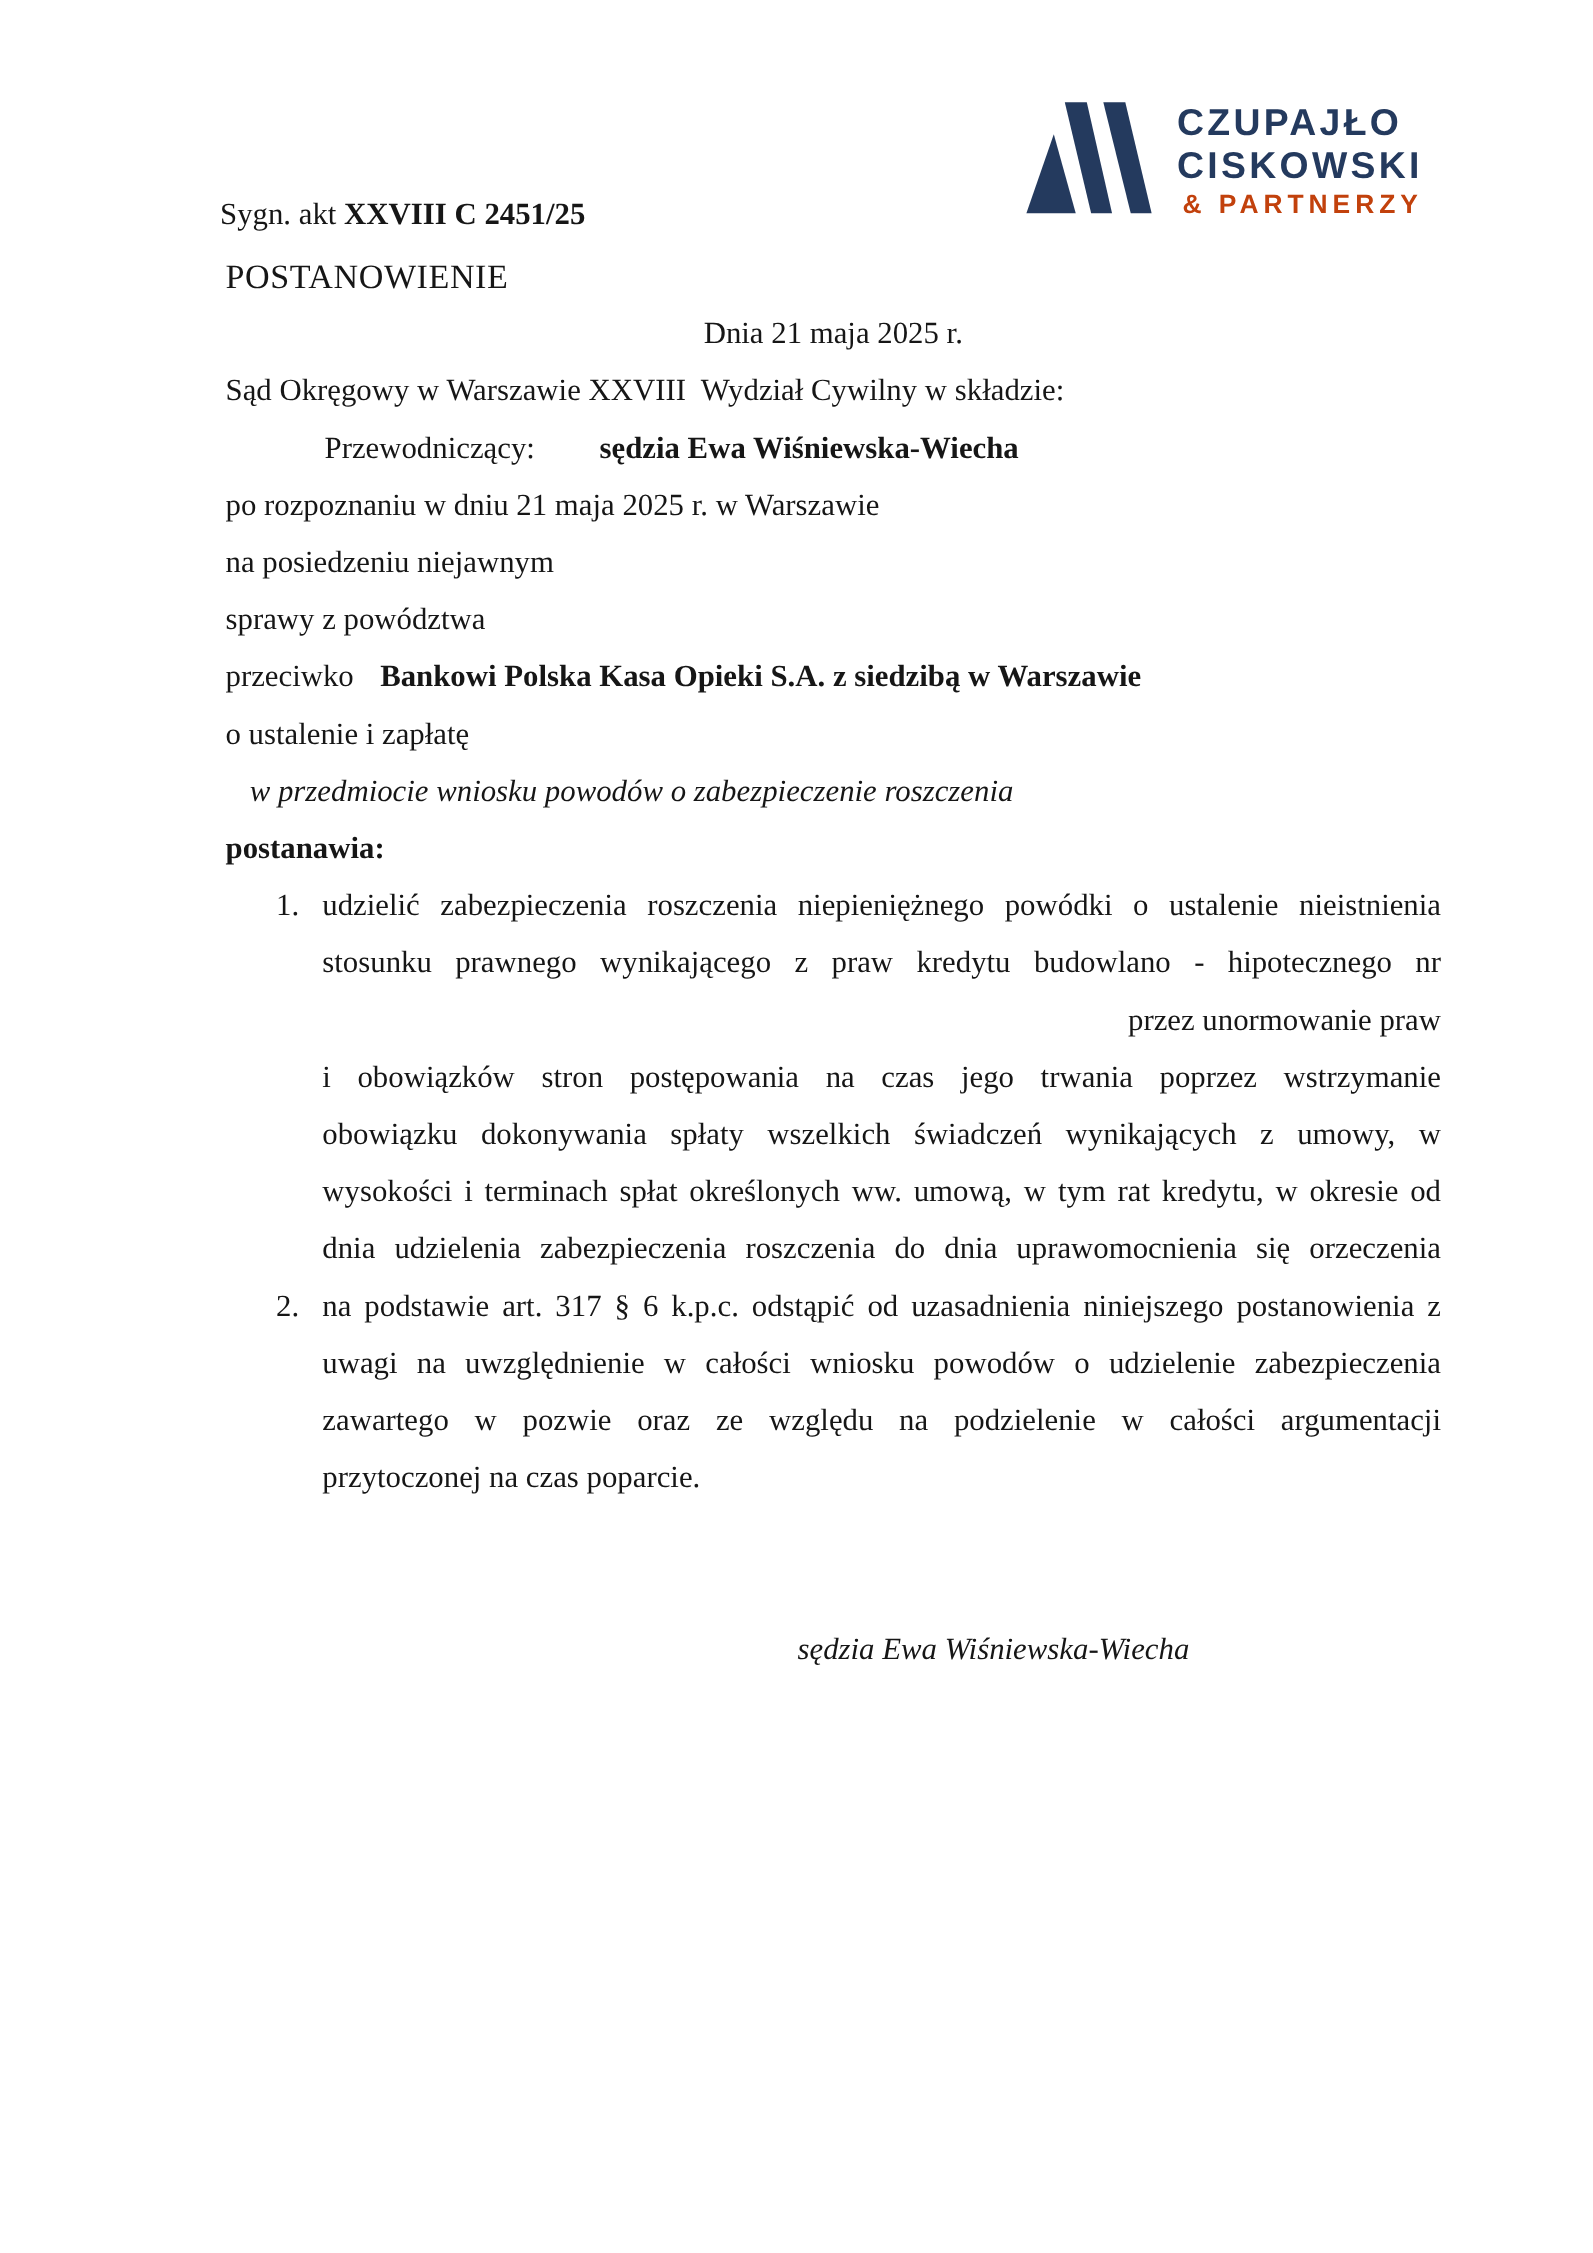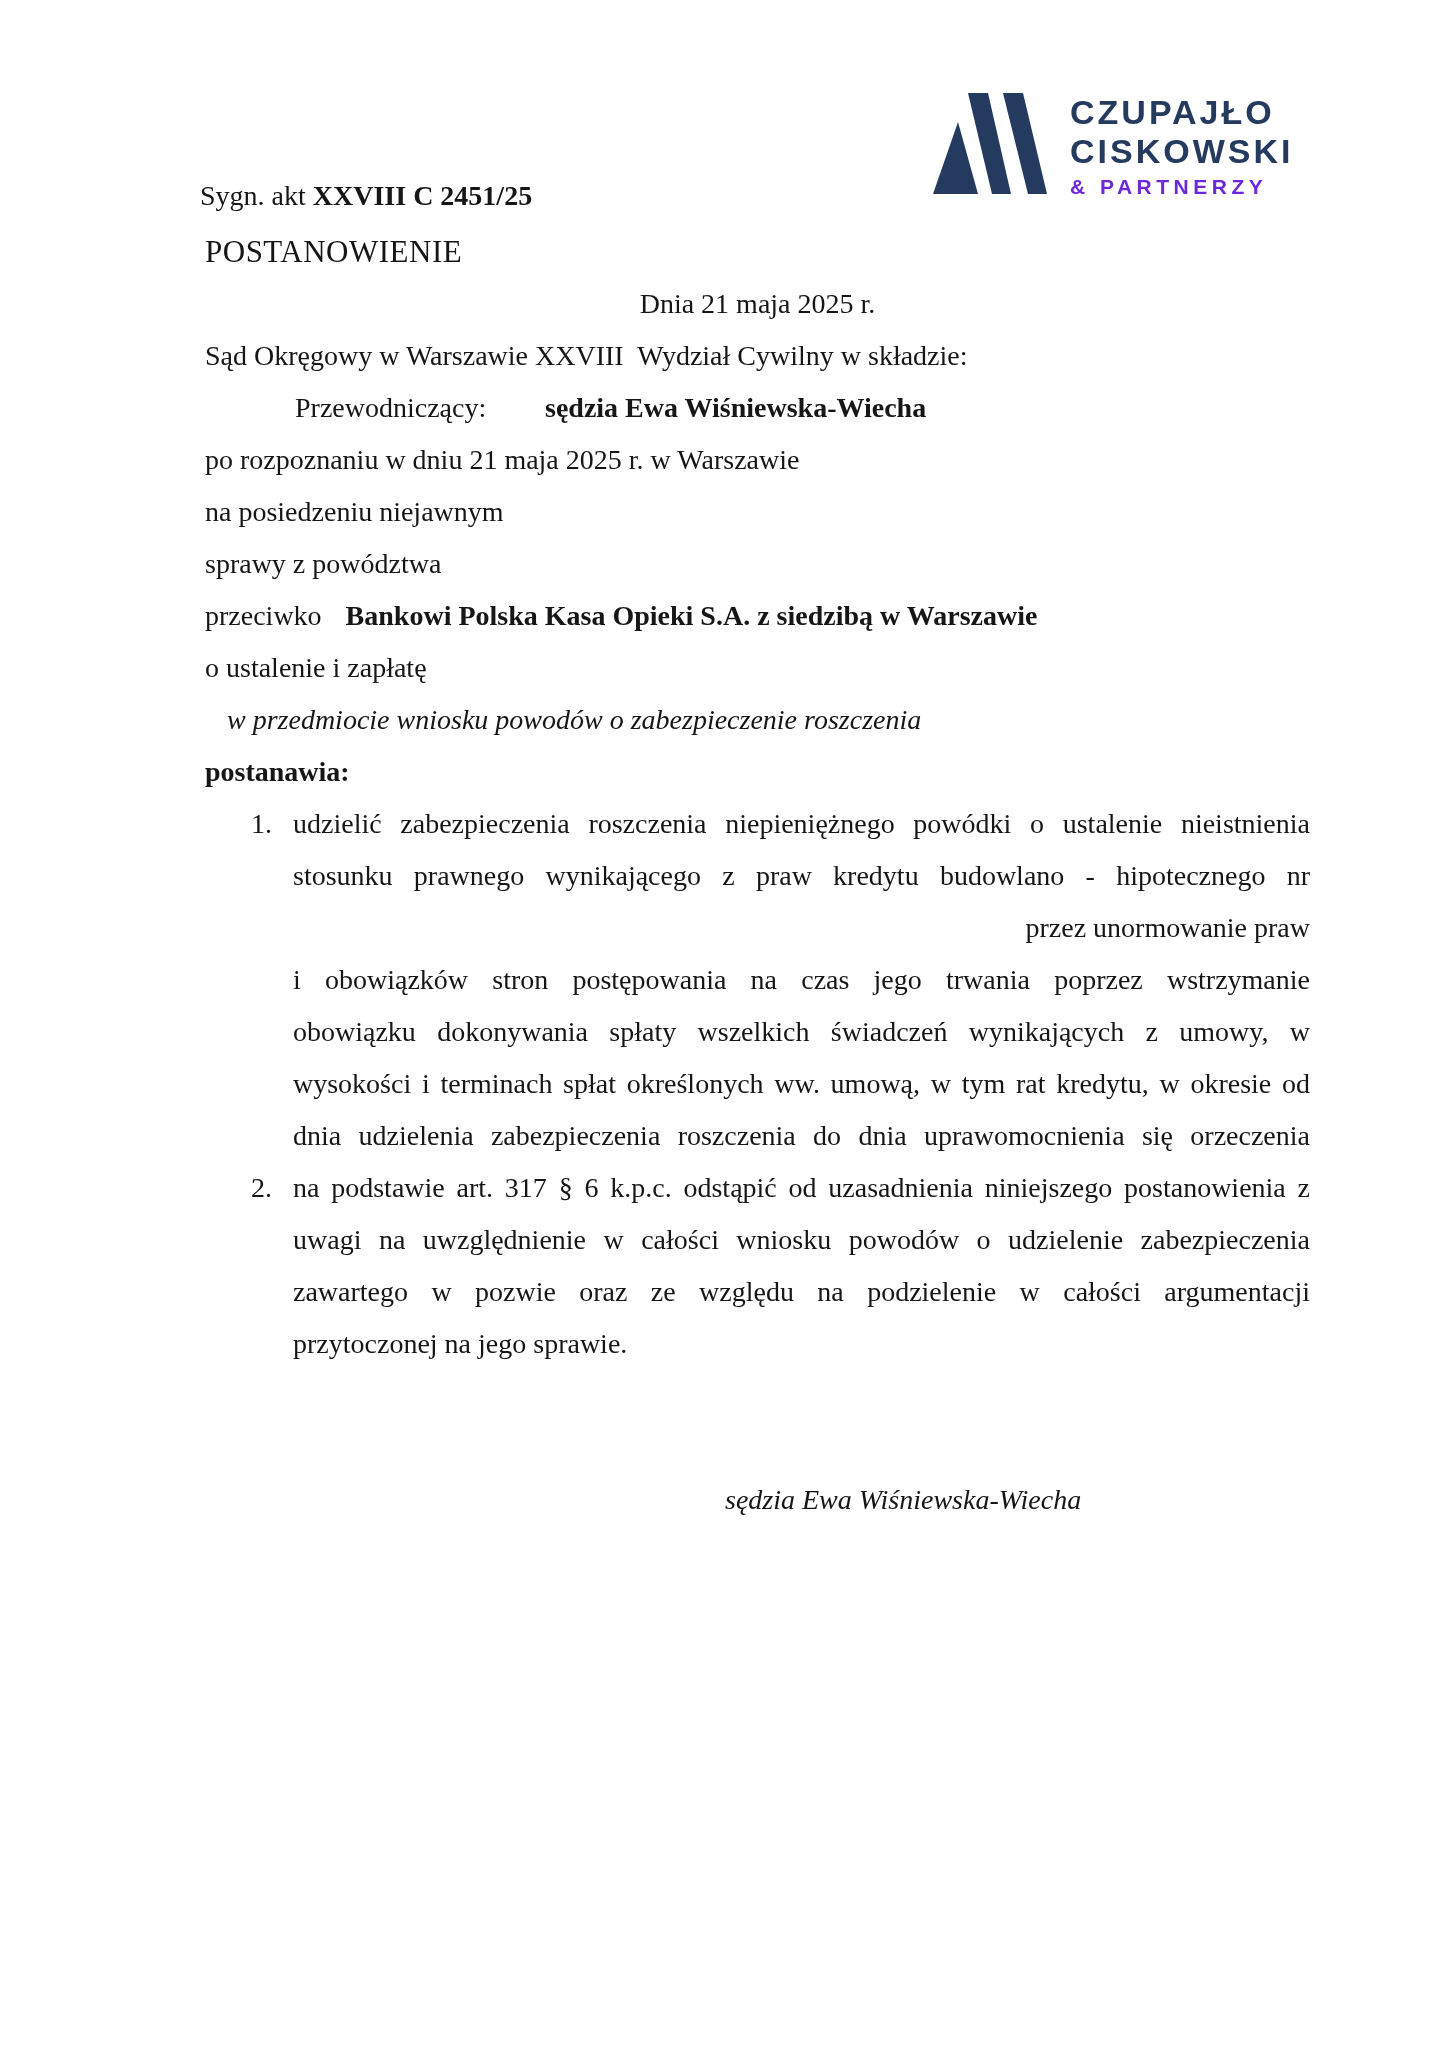--- a/index.html
+++ b/index.html
@@ -38,26 +38,27 @@
     font-weight: bold;
   }
   .lt1, .lt2 {
     font-size: 34px;
     line-height: 39px;
     letter-spacing: 3px;
     color: #243a5e;
     white-space: nowrap;
   }
   .lt3 {
-    font-size: 21px;
+    font-size: 24px;
     line-height: 24px;
     letter-spacing: 4.5px;
-    color: #6d28d9;
+    color: #c2410c;
     margin-top: 4px;
     white-space: nowrap;
+    text-align: right;
   }
   
   .content {
     position: absolute;
     left: 205px;
     top: 226px;
     width: 1105px;
   }
   .ln { position: relative; height: 52px; line-height: 52px; }
   .title-ln {
@@ -140,18 +141,18 @@
     <div class="ln ind jl"><span>i obowiązków stron postępowania na czas jego trwania poprzez wstrzymanie</span></div>
     <div class="ln ind jl"><span>obowiązku dokonywania spłaty wszelkich świadczeń wynikających z umowy, w</span></div>
     <div class="ln ind jl"><span>wysokości i terminach spłat określonych ww. umową, w tym rat kredytu, w okresie od</span></div>
     <div class="ln ind jl"><span>dnia udzielenia zabezpieczenia roszczenia do dnia uprawomocnienia się orzeczenia</span></div>
 
     <div class="ln ind jl">
       <span class="num">2.</span><span>na podstawie art. 317 § 6 k.p.c. odstąpić od uzasadnienia niniejszego postanowienia z</span>
     </div>
     <div class="ln ind jl"><span>uwagi na uwzględnienie w całości wniosku powodów o udzielenie zabezpieczenia</span></div>
     <div class="ln ind jl"><span>zawartego w pozwie oraz ze względu na podzielenie w całości argumentacji</span></div>
-    <div class="ln ind"><span>przytoczonej na jego sprawie.</span></div>
+    <div class="ln ind"><span>przytoczonej na czas poparcie.</span></div>
 
     <div class="ln sig">sędzia Ewa Wiśniewska-Wiecha</div>
 
   </div>
 </div>
 
 </body></html>

